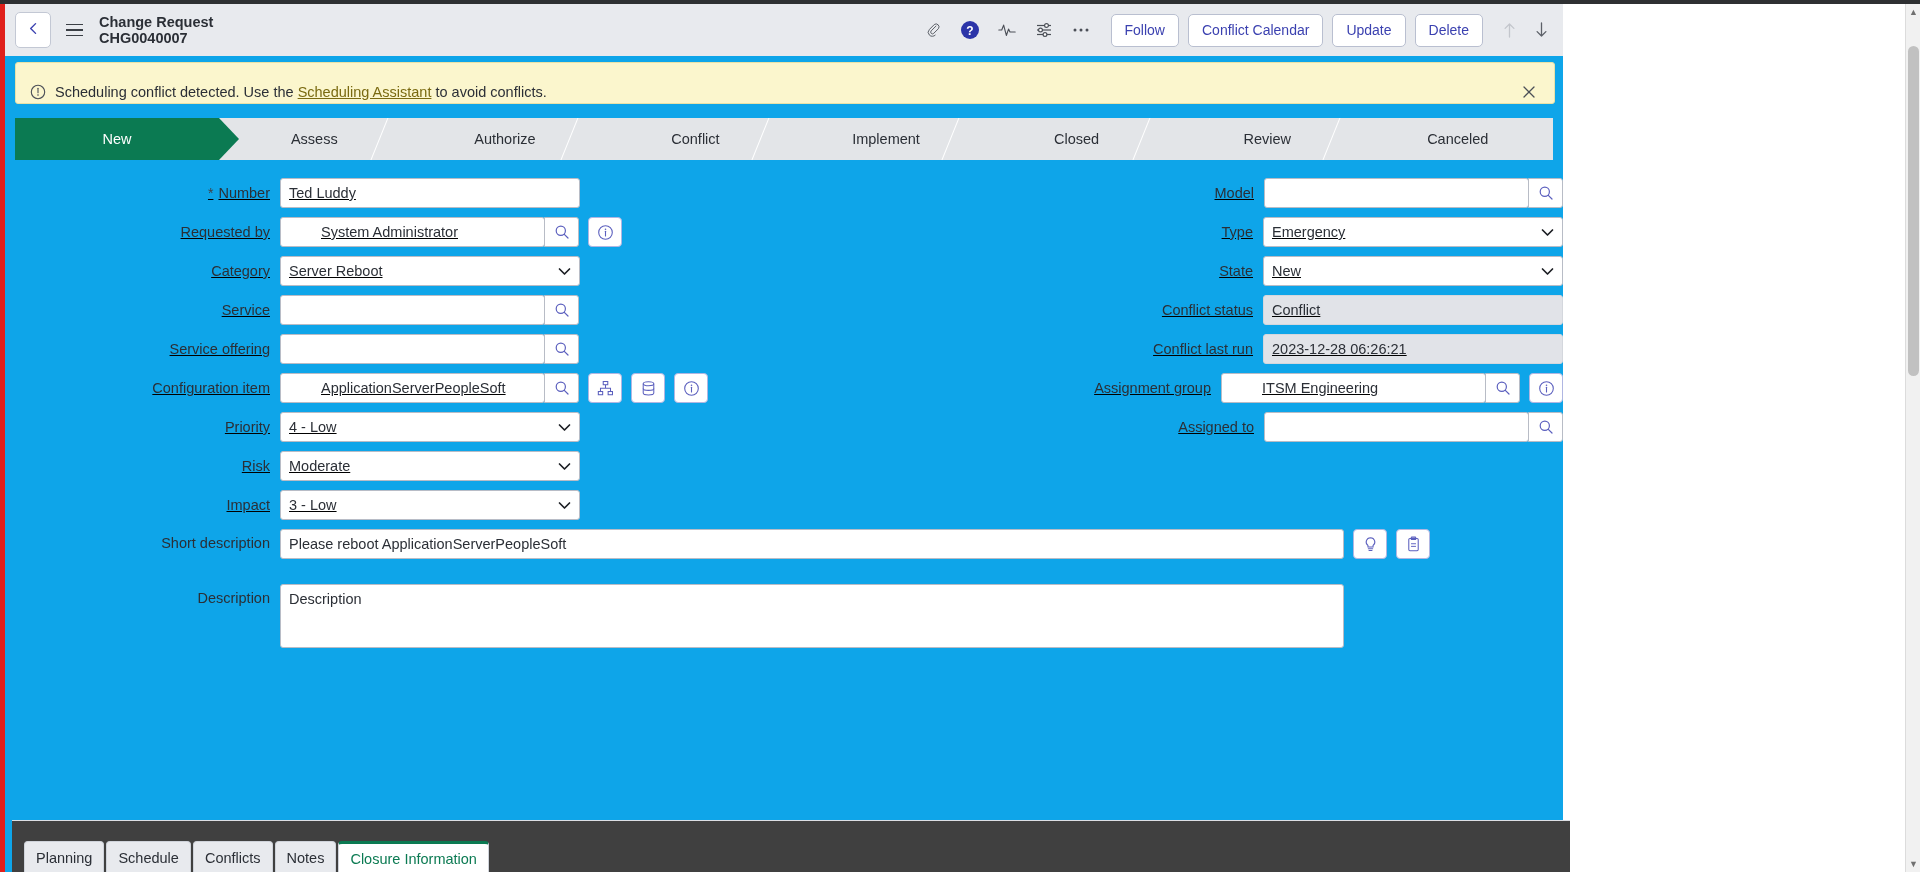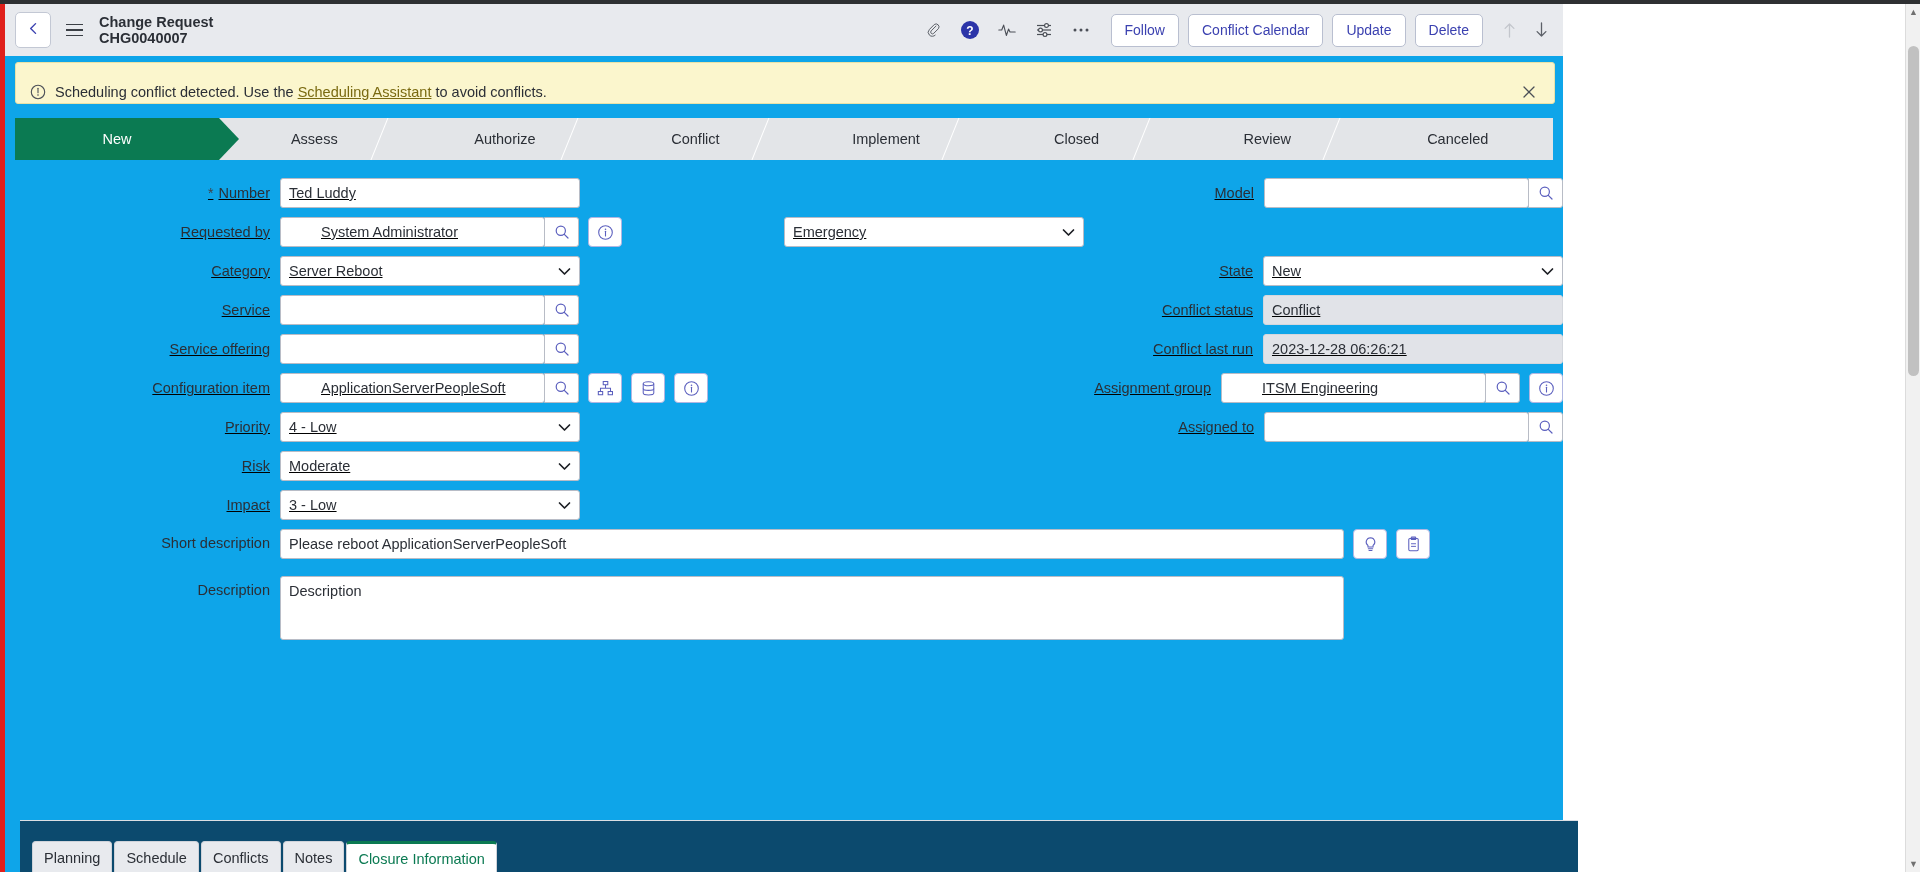--- a/index.html
+++ b/index.html
@@ -267,31 +267,31 @@
     border: 1px solid #b8bcc6;
     border-radius: 3px;
     background: #ffffff;
     font-size: 14.5px;
     font-family: "Liberation Sans", sans-serif;
     color: #2b2f36;
     padding: 6px 8px;
     outline: none;
     resize: none;
   }
-  .fullrow { display: flex; align-items: flex-start; margin-bottom: 17px; }
+  .fullrow { display: flex; align-items: flex-start; margin-bottom: 25px; }
   .fullrow .lbl { width: 275px; padding-top: 6px; }
 
   
   .tabs-area {
     position: absolute;
-    left: 20px;
+    left: 12px;
     bottom: 0;
     width: 1558px;
     height: 52px;
-    background: #0c4a6e;
+    background: #404040;
     border-top: 1px solid #dcdfe4;
   }
   .tabs {
     display: flex;
     align-items: flex-end;
     padding-left: 12px;
     height: 52px;
   }
   .tab {
     height: 32px;
@@ -656,20 +656,21 @@
               <div class="refbtn">
                 <svg width="16" height="16" viewBox="0 0 16 16">
                     <circle cx="6.8" cy="6.8" r="4.6" fill="none" stroke="#5b5fbe" stroke-width="1.2"></circle>
                     <line x1="10.3" y1="10.3" x2="14" y2="14" stroke="#5b5fbe" stroke-width="1.2" stroke-linecap="round"></line>
                   </svg>
               </div>
             </div>
           </div>
 
           <div class="row">
+            <div class="lbl">Type</div>
             <div class="ctrl">
               <div class="sel-wrap">
                 <select class="sel">
                   <option>Emergency</option>
                 </select>
                 <span class="caret">
                   <svg width="13" height="9" viewBox="0 0 13 9">
                       <path d="M1.5 2 6.5 7 11.5 2" fill="none" stroke="#1c1f24" stroke-width="1.7" stroke-linecap="round" stroke-linejoin="round"></path>
                     </svg>
                 </span>

